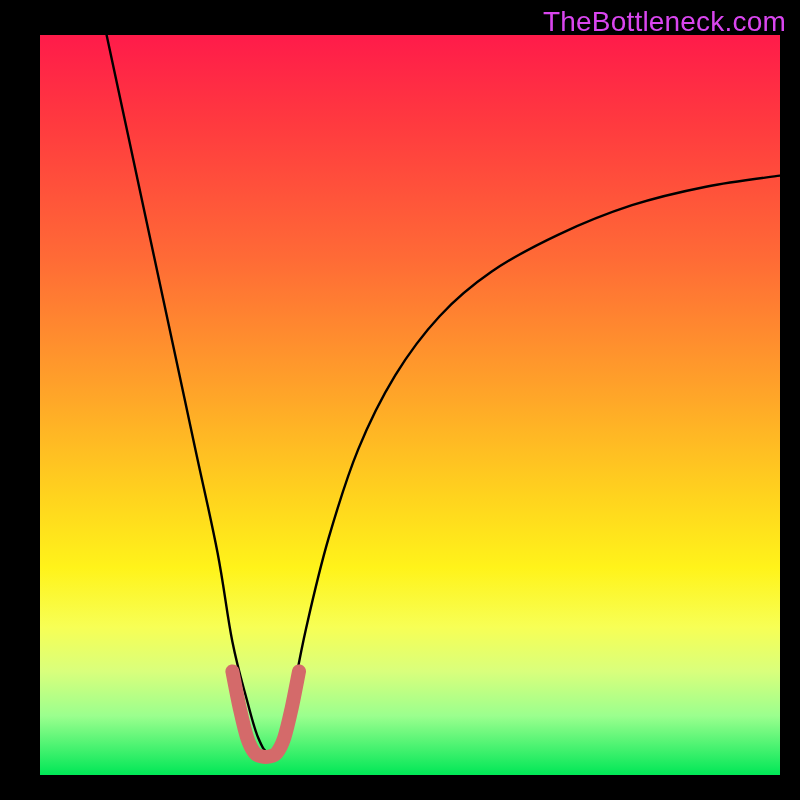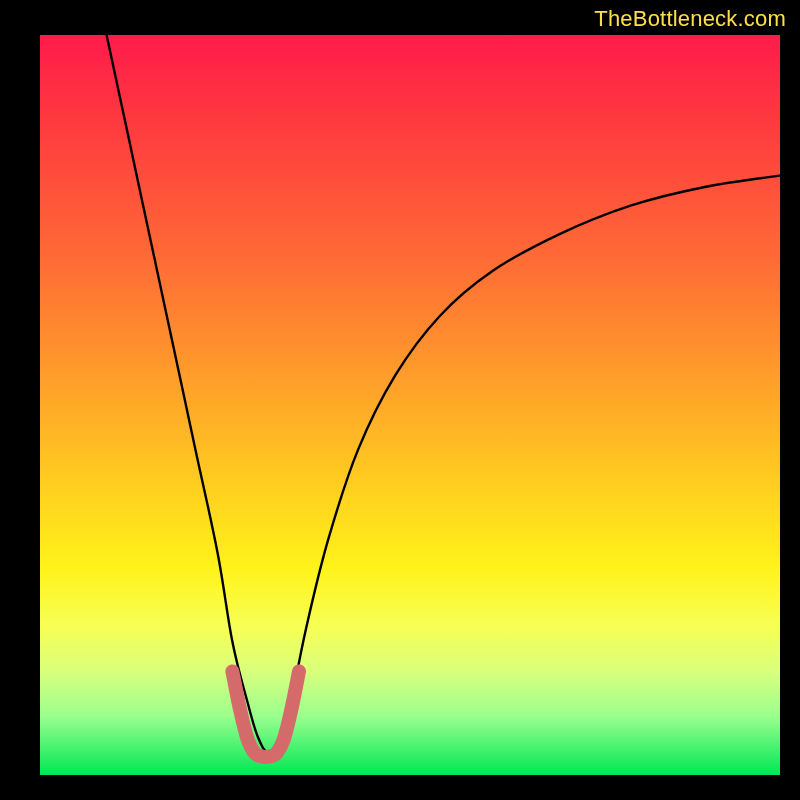--- a/index.html
+++ b/index.html
@@ -34,22 +34,22 @@
       #fff31a 72%,
       #f7ff55 80%,
       #d9ff7c 86%,
       #9bff8e 92%,
       #00e756 100%);
   }
   .watermark {
     position: absolute;
     top: 6px;
     right: 14px;
-    color: #fde047;
-    font-size: 22px;
+    color: #d946ef;
+    font-size: 28px;
     letter-spacing: 0.2px;
     user-select: none;
   }
   svg.curve {
     position: absolute;
     left: 0;
     top: 0;
     width: 740px;
     height: 740px;
   }

